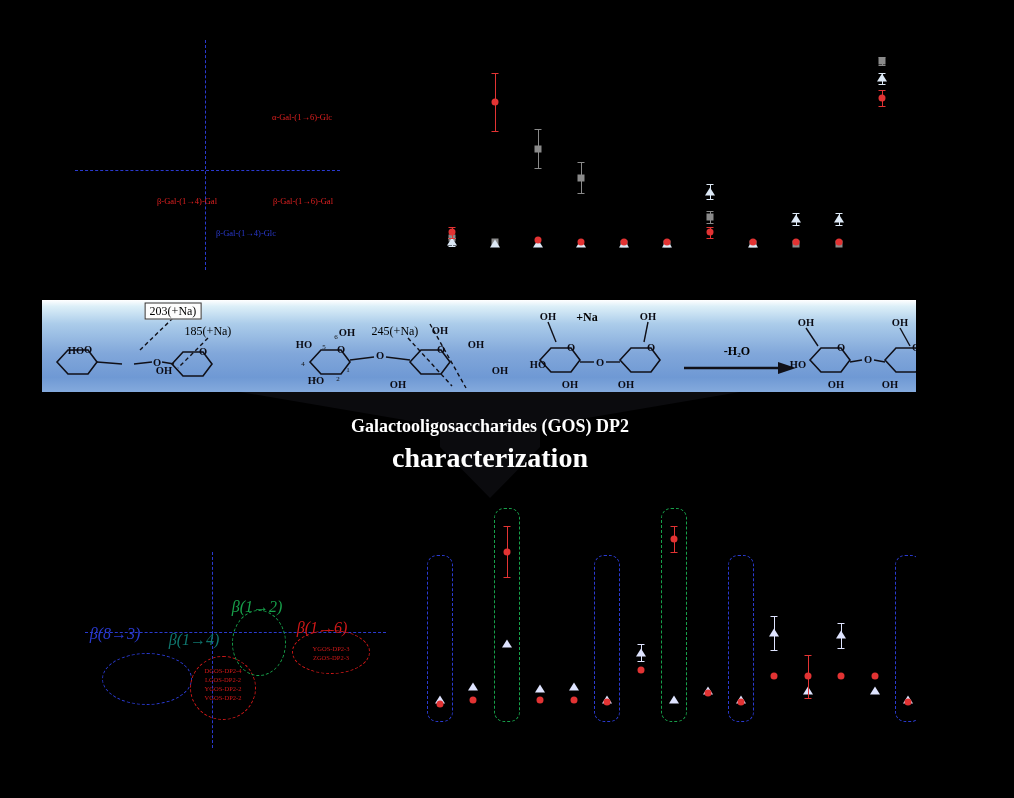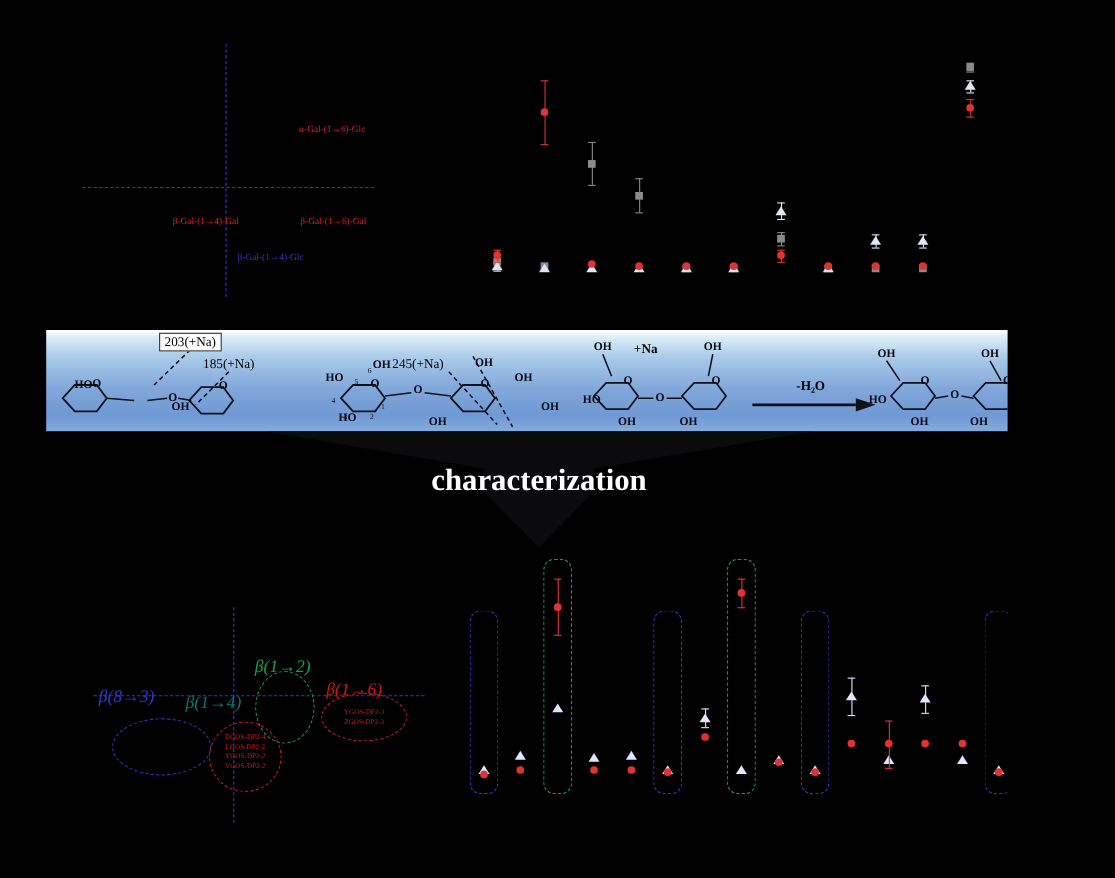--- a/index.html
+++ b/index.html
@@ -173,21 +173,21 @@
         <line x1="858" y1="28" x2="868" y2="46" stroke="#101018" stroke-width="1.4"></line>
         <line x1="131" y1="18" x2="98" y2="50" stroke="#101018" stroke-width="1.4" stroke-dasharray="4 3"></line>
         <line x1="166" y1="38" x2="136" y2="68" stroke="#101018" stroke-width="1.4" stroke-dasharray="4 3"></line>
         <line x1="366" y1="38" x2="410" y2="86" stroke="#101018" stroke-width="1.4" stroke-dasharray="4 3"></line>
         <line x1="388" y1="24" x2="424" y2="88" stroke="#101018" stroke-width="1.4" stroke-dasharray="4 3"></line>
         <line x1="642" y1="68" x2="736" y2="68" stroke="#101018" stroke-width="2.5"></line>
         <polygon points="736,62 754,68 736,74" fill="#101018"></polygon>
       </svg>
   <span class="frag-label boxed" style="left: 131px; top: 11px;">203(+Na)</span>
       <span class="frag-label" style="left: 166px; top: 31px;">185(+Na)</span>
-      <span class="frag-label" style="left: 338px; top: 31px; text-align: center;">245(+Na)</span>
+      <span class="frag-label" style="left: 353px; top: 31px; text-align: center;">245(+Na)</span>
       <span class="frag-label" style="left: 545px; top: 17px; font-weight: bold;">+Na</span>
       <span class="frag-label" style="left: 695px; top: 51px; font-weight: bold;">-H₂O</span>
       <span class="oh-label" style="left: 122px; top: 70px;">OH</span>
       <span class="oh-label" style="left: 34px; top: 50px;">HO</span>
       <span class="oh-label" style="left: 262px; top: 44px;">HO</span>
       <span class="oh-label" style="left: 305px; top: 32px;">OH</span>
       <span class="oh-label" style="left: 398px; top: 30px;">OH</span>
       <span class="oh-label" style="left: 434px; top: 44px;">OH</span>
       <span class="oh-label" style="left: 274px; top: 80px;">HO</span>
       <span class="oh-label" style="left: 356px; top: 84px;">OH</span>
@@ -217,20 +217,21 @@
       <span class="cnum-label" style="left: 306px; top: 70px;">1</span>
       <span class="cnum-label" style="left: 296px; top: 79px;">2</span>
       <span class="cnum-label" style="left: 272px; top: 79px;">3</span>
       <span class="cnum-label" style="left: 261px; top: 64px;">4</span>
       <span class="cnum-label" style="left: 282px; top: 47px;">5</span>
       <span class="cnum-label" style="left: 294px; top: 37px;">6</span>
     </div>
 
   <div id="funnel-shape"></div>
   <div id="funnel-text">
+    <div class="l1">Galactooligosaccharides (GOS) DP2</div>
     <div class="l2">characterization</div>
   </div>
 
   <div class="panel" id="panel-pca-bottom">
       <div class="dashline-v" style="left: 152px; top: 2px; height: 196px;"></div>
       <div class="dashline-h" style="top: 82px; left: 25px; width: 301px;"></div>
       <div class="ellipse" style="left: 42px; top: 103px; width: 90px; height: 52px; border-color: rgb(42, 58, 208);"></div>
       <div class="group-label" style="left: 55px; top: 84px; color: rgb(42, 58, 208);">β(8→3)</div>
       <div class="ellipse" style="left: 130px; top: 106px; width: 66px; height: 64px; border-color: rgb(208, 24, 24);"></div>
       <div class="group-label" style="left: 120px; top: 90px; color: #0f766e; margin-left: 14px;">β(1→4)</div>

